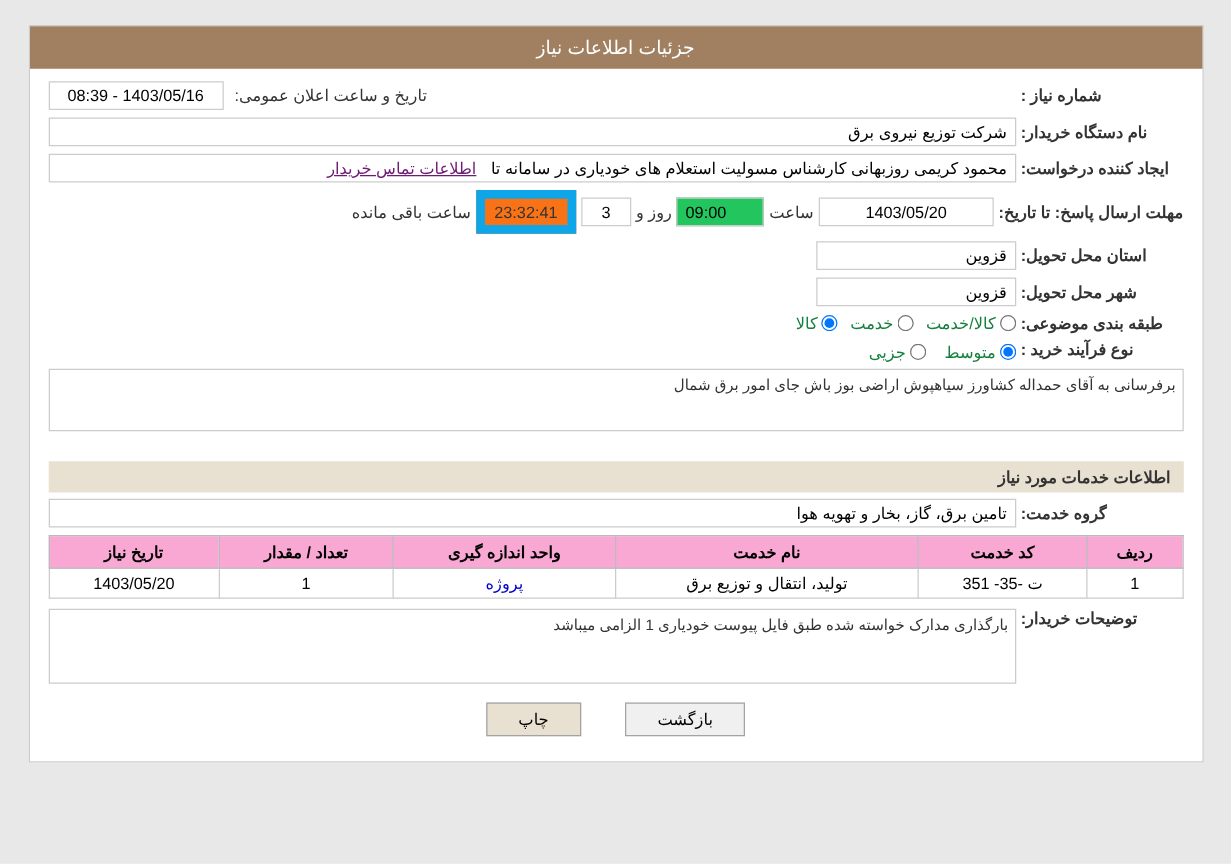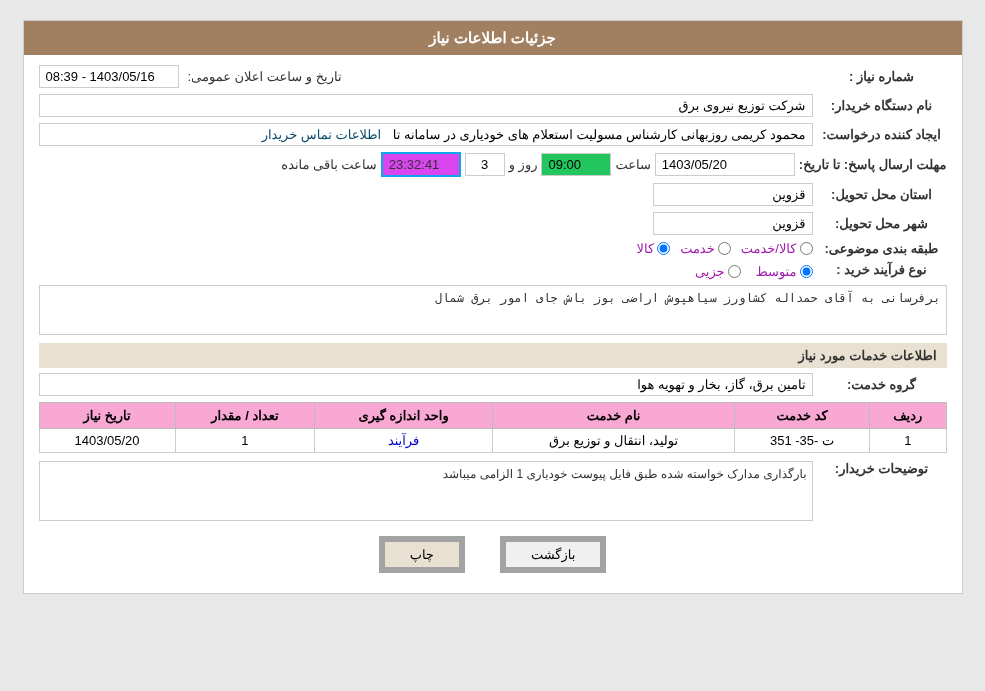--- a/index.html
+++ b/index.html
@@ -18,89 +18,89 @@
       width: 940px;
       background: #fff;
       border: 1px solid #ccc;
     }
     .page-header {
       background: #a08060;
       color: #fff;
       text-align: center;
       padding: 8px 12px;
       font-size: 15px;
-      font-weight: bold;
+      font-weight: normal;
     }
     .content {
       padding: 10px 15px;
     }
     .row {
       display: flex;
       align-items: center;
       margin-bottom: 6px;
       gap: 4px;
     }
     .label {
       color: #333;
       font-weight: bold;
       white-space: nowrap;
       min-width: 130px;
-      text-align: center;
+      text-align: left;
     }
     .value-box {
       background: #fff;
       border: 1px solid #ccc;
       padding: 3px 6px;
       min-height: 22px;
       flex: 1;
       text-align: right;
     }
     .value-box.wide { flex: 2; }
     .value-box.medium { width: 160px; flex: none; }
     .date-box {
       background: #fff;
       border: 1px solid #ccc;
       padding: 3px 6px;
       width: 140px;
-      text-align: left;
+      text-align: center;
     }
     .time-box {
       background: #22c55e;
       border: 1px solid #ccc;
       padding: 3px 6px;
       width: 70px;
       text-align: left;
     }
     .days-box {
       background: #fff;
       border: 1px solid #ccc;
       padding: 3px 6px;
       width: 40px;
       text-align: center;
     }
     .countdown-box {
-      background: #d946ef;
-      border: 2px solid #0ea5e9;
+      background: #f97316;
+      border: 7px solid #0ea5e9;
       padding: 3px 6px;
       width: 80px;
-      text-align: left;
+      text-align: center;
       color: #333;
     }
     .section-header {
       background: #e8e0d0;
       color: #333;
       font-weight: bold;
       padding: 5px 10px;
       margin: 8px 0 5px 0;
       font-size: 13px;
     }
-    .link-blue { color: #0c4a6e; cursor: pointer; }
+    .link-blue { color: #701a75; text-decoration: underline; cursor: pointer; }
     .radio-group { display: flex; gap: 10px; align-items: center; }
     .radio-item { display: flex; align-items: center; gap: 3px; }
-    .radio-label { color: #a21caf; }
+    .radio-label { color: #15803d; }
     .purchase-type { display: flex; gap: 15px; align-items: center; margin-top: 2px; }
     .purchase-desc { color: #333; font-size: 12px; }
     table {
       width: 100%;
       border-collapse: collapse;
       margin-top: 5px;
     }
     table th {
       background: #f9a8d4;
       border: 1px solid #bbb;
@@ -126,21 +126,21 @@
     }
     .button-row {
       display: flex;
       justify-content: center;
       gap: 10px;
       margin-top: 15px;
       margin-bottom: 10px;
     }
     .btn {
       padding: 5px 25px;
-      border: 6px solid #a3a3a3;
+      border: 1px solid #a3a3a3;
       cursor: pointer;
       font-family: Tahoma, Arial, sans-serif;
       font-size: 13px;
       background: #f0f0f0;
     }
     .btn-print { background: #e8e0d0; }
     .btn-back { background: #f0f0f0; margin-left: 25px; }
     .inline-label { color: #333; white-space: nowrap; }
   </style>
 </head>
@@ -219,21 +219,21 @@
             <span class="radio-label">متوسط</span>
           </div>
           <div class="radio-item">
             <input type="radio" name="purchase" style="">
             <span class="radio-label">جزیی</span>
           </div>
         </div>
       </div>
     </div>
 
-    <div style="margin-bottom:8px;font-family:Liberation Mono, monospace;">
+    <div style="margin-bottom:24px;">
       <div class="description-box" style="min-height:50px;">برفرسانی به آقای حمداله کشاورز سیاهپوش اراضی بوز باش جای امور برق شمال</div>
     </div>
 
     <div class="section-header">اطلاعات خدمات مورد نیاز</div>
 
     <div class="row">
       <span class="label">گروه خدمت:</span>
       <div class="value-box wide">تامین برق، گاز، بخار و تهویه هوا</div>
     </div>
 
@@ -246,21 +246,21 @@
           <th>واحد اندازه گیری</th>
           <th>تعداد / مقدار</th>
           <th>تاریخ نیاز</th>
         </tr>
       </thead>
       <tbody id="services-tbody">
       <tr>
         <td>1</td>
         <td>ت -35- 351</td>
         <td>تولید، انتقال و توزیع برق</td>
-        <td style="color:#0000cc;">فرآیند</td>
+        <td style="color:#0000cc;">پروژه</td>
         <td>1</td>
         <td>1403/05/20</td>
       </tr>
         </tbody>
     </table>
 
     <div class="row" style="margin-top:8px; align-items:flex-start;">
       <span class="label">توضیحات خریدار:</span>
       <div style="flex:1;">
         <div class="description-box" style="min-height:60px;">بارگذاری مدارک خواسته شده طبق فایل پیوست خودیاری 1 الزامی میباشد</div>

